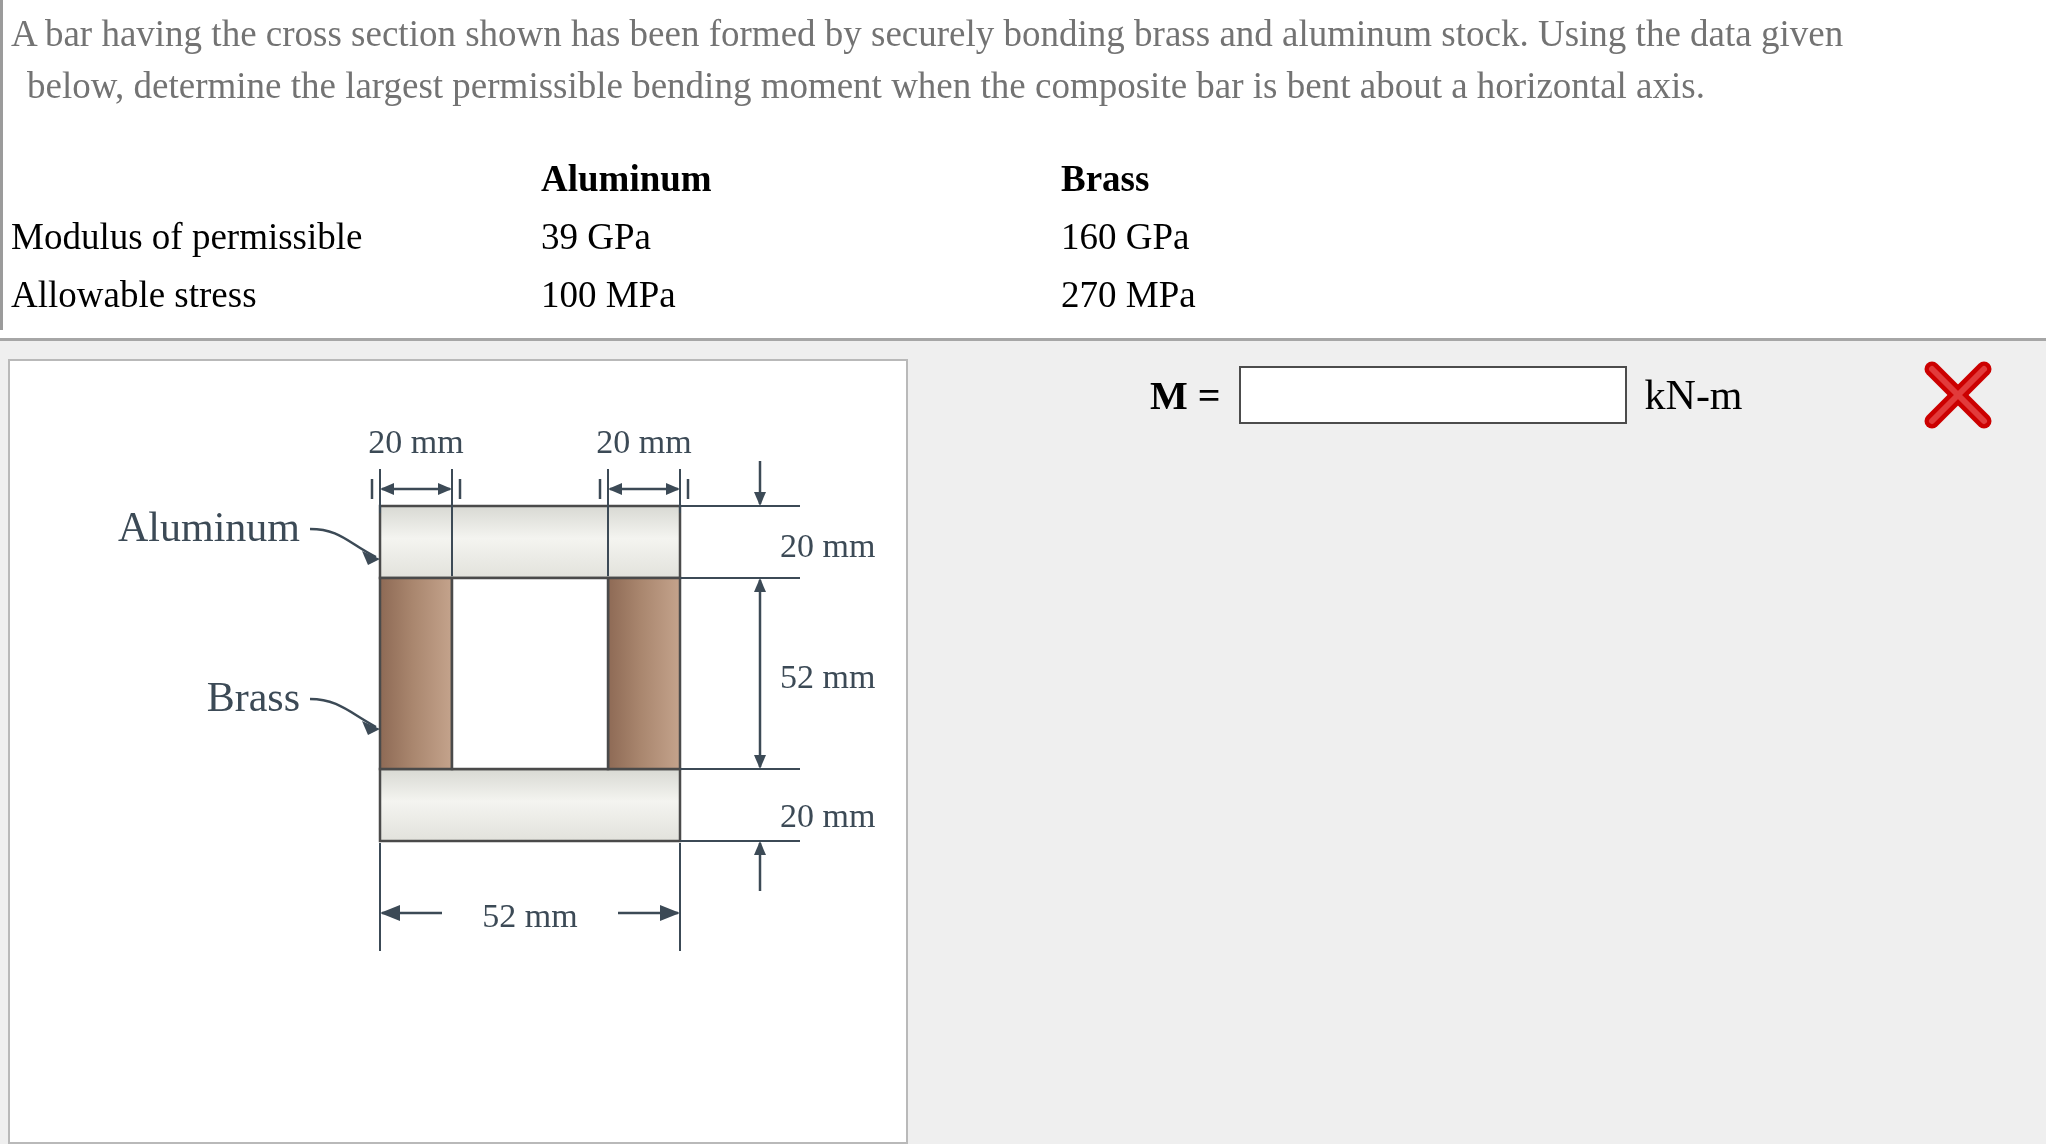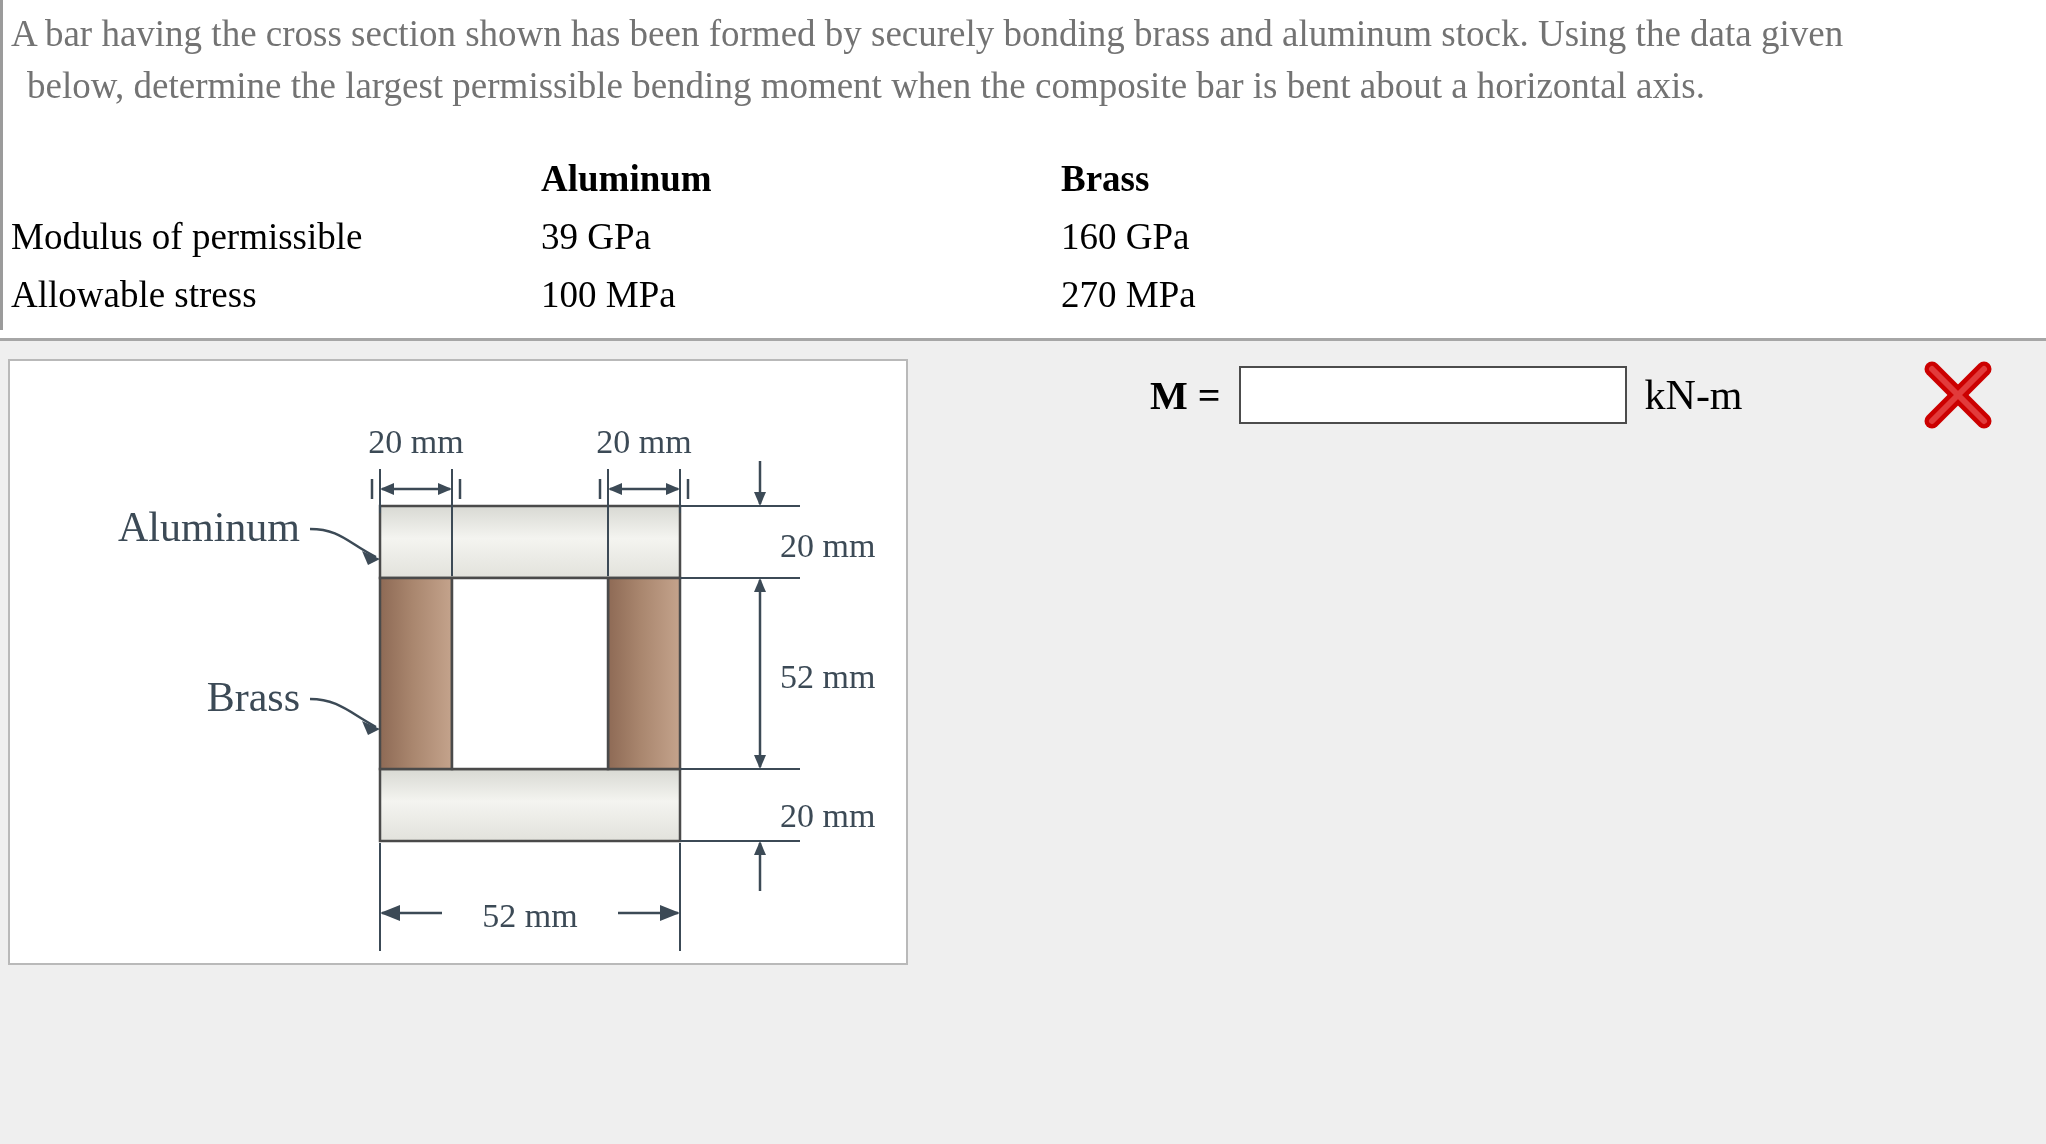--- a/index.html
+++ b/index.html
@@ -74,21 +74,21 @@
     width: 2046px;
     height: 803px;
     background: #efefef;
   }
 
   .figure-panel {
     position: absolute;
     left: 8px;
     top: 18px;
     width: 900px;
-    height: 606px;
+    height: 785px;
     background: #ffffff;
     border: 2px solid #b9b9b9;
     box-sizing: border-box;
   }
 
   
   .answer-row {
     position: absolute;
     left: 1150px;
     top: 18px;

